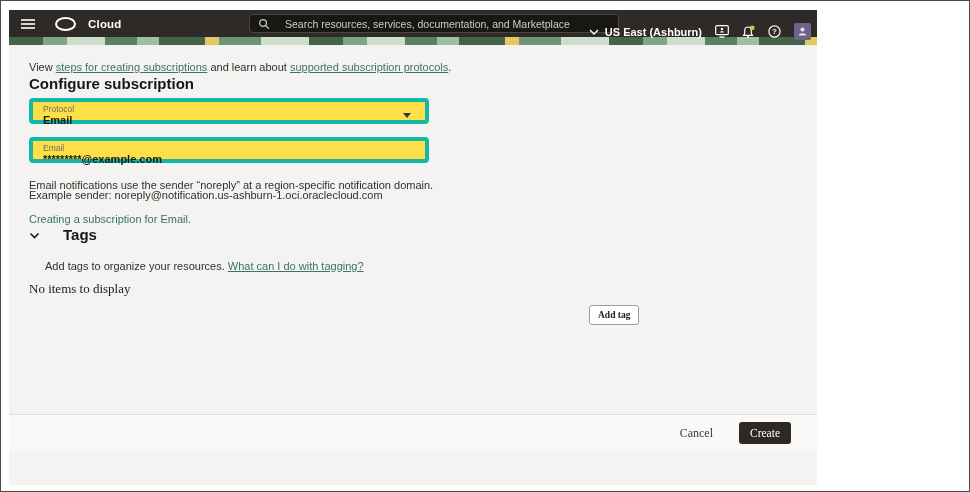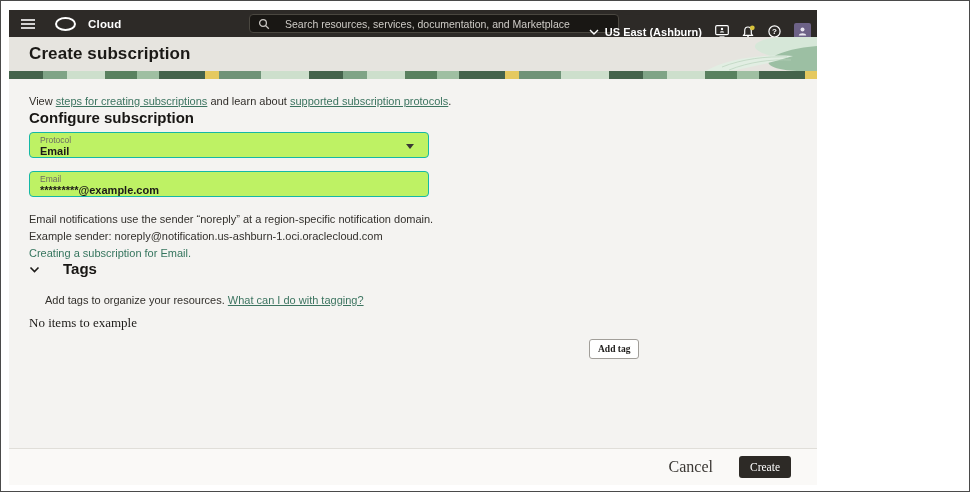--- a/index.html
+++ b/index.html
@@ -51,34 +51,34 @@
   
   .main{position:relative;height:369px;background:#f4f3f1;}
   .intro{position:absolute;left:20px;top:16px;font-size:11px;color:#312e2a;}
   a.link{color:#3c7460;text-decoration:underline;cursor:pointer;}
   a.link-plain{color:#35755e;text-decoration:none;cursor:pointer;}
   .h-section{position:absolute;left:20px;margin:0;font-size:15px;font-weight:bold;color:#181614;}
   .h-configure{top:30px;}
 
   .field{
     position:absolute;left:20px;width:400px;height:26px;box-sizing:border-box;
-    background:#bef264;border:1px solid #14b8a6;border-radius:4px;padding:3px 10px 0;cursor:pointer;
+    background:#fde047;border:4px solid #14b8a6;border-radius:4px;padding:3px 10px 0;cursor:pointer;
   }
   .field-protocol{top:53px;}
   .field-email{top:92px;cursor:text;}
   .field-label{display:block;font-size:8.5px;color:#6e6b66;line-height:9px;}
   .field-value{display:block;font-size:11px;font-weight:bold;color:#1c1a18;line-height:13px;}
   .caret{
     position:absolute;right:14px;top:11px;width:0;height:0;
     border-left:4px solid transparent;border-right:4px solid transparent;border-top:5px solid #3a3835;
   }
 
   .note{position:absolute;left:20px;font-size:11px;color:#33302c;}
   .note-1{top:134px;}
-  .note-2{top:151px;}
+  .note-2{top:144px;}
   .note-link{top:168px;}
 
   .tags-head{position:absolute;left:20px;top:181px;display:flex;align-items:center;gap:23px;}
   .tags-head .h-section{position:static;}
   .chev-toggle{display:flex;align-items:center;cursor:pointer;padding-top:2px;}
   .tags-desc{position:absolute;left:36px;top:215px;font-size:11px;color:#33302c;}
   .empty-msg{
     position:absolute;left:20px;top:236px;
     font-family:"Liberation Serif","DejaVu Serif",serif;font-size:13px;color:#1d1b18;
   }
@@ -89,21 +89,21 @@
     display:flex;align-items:center;justify-content:center;padding:0 8px;cursor:pointer;
   }
 
   
   .footer{
     height:37px;box-sizing:border-box;background:#faf9f7;border-top:1px solid #e0ded9;
     display:flex;align-items:center;justify-content:flex-end;gap:24px;padding-right:26px;
   }
   .cancel-btn{
     background:none;border:none;font-family:"Liberation Serif","DejaVu Serif",serif;
-    font-size:16px;color:#3a3733;cursor:pointer;padding:4px 2px;
+    font-size:12px;color:#3a3733;cursor:pointer;padding:4px 2px;
   }
   .create-btn{
     background:#2d2a26;border:none;border-radius:3px;color:#fff;
     font-family:"Liberation Serif","DejaVu Serif",serif;font-size:11.5px;
     padding:5px 11px;cursor:pointer;
   }
 </style>
 </head>
 <body>
 
@@ -169,30 +169,20 @@
 
         <span class="avatar">
           <svg width="11" height="11" viewBox="0 0 11 11">
             <circle cx="5.5" cy="3.4" r="2" fill="#e9e6f0"></circle>
             <path d="M1.8 9.5 C1.8 6.6 9.2 6.6 9.2 9.5 Z" fill="#e9e6f0"></path>
           </svg>
         </span>
       </div>
     </header>
 
-    <div class="titlebar">
-      <h1 class="page-title">Create subscription</h1>
-      <svg class="titlebar-deco" width="150" height="34" viewBox="0 0 150 34">
-        <path d="M150 0 L150 20 C122 25 98 20 89 12 C84 6 97 1 114 0 Z" fill="#d6e7d8"></path>
-        <path d="M150 9 C125 11 106 17 102 24 C99 29 111 33 130 34 L150 34 Z" fill="#9cbfa3"></path>
-        <path d="M38 34 C62 21 94 17 126 19 C104 26 80 31 62 34 Z" fill="#e2eee3"></path>
-        <path d="M55 30 C75 22 100 19 120 20" fill="none" stroke="#b9d2bc" stroke-width="0.7"></path>
-        <path d="M62 33 C82 25 104 22 124 23" fill="none" stroke="#b9d2bc" stroke-width="0.7"></path>
-      </svg>
-    </div>
 
     <div class="strip"></div>
 
     <main class="main">
 
       <div class="intro">
         <span>View </span><a class="link">steps for creating subscriptions</a><span> and learn about </span><a class="link">supported subscription protocols</a><span>.</span>
       </div>
 
       <h2 class="h-section h-configure">Configure subscription</h2>
@@ -220,21 +210,21 @@
             <polyline points="1.5,1.5 5.5,5.5 9.5,1.5" fill="none" stroke="#1c1a18" stroke-width="1.6"></polyline>
           </svg>
         </span>
         <h2 class="h-section">Tags</h2>
       </div>
 
       <div class="tags-desc">
         <span>Add tags to organize your resources. </span><a class="link">What can I do with tagging?</a>
       </div>
 
-      <div class="empty-msg">No items to example</div>
+      <div class="empty-msg">No items to display</div>
 
       <button class="add-tag-btn">Add tag</button>
     </main>
 
     <footer class="footer">
       <button class="cancel-btn">Cancel</button>
       <button class="create-btn">Create</button>
     </footer>
 
   </div>

